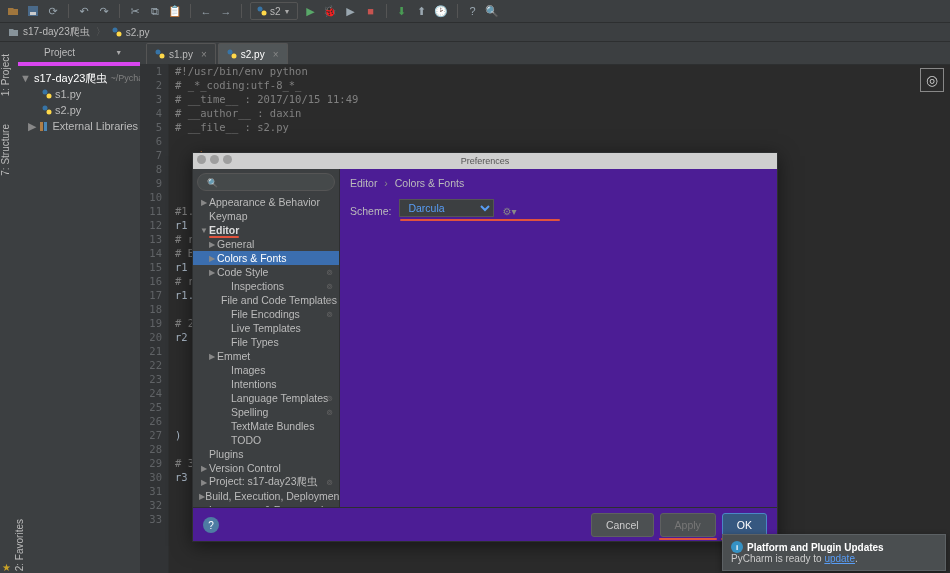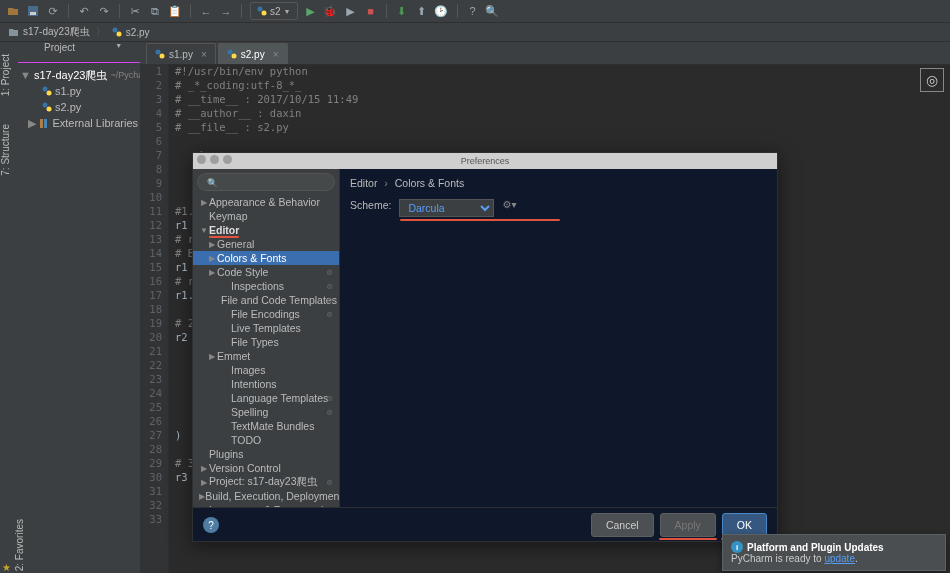--- a/index.html
+++ b/index.html
@@ -27,42 +27,42 @@
   .toolbar{height:22px;background:#3c3f41;border-bottom:1px solid #2d2f30;display:flex;align-items:center;padding:0 6px;gap:6px;}
   .toolbar .ico{width:14px;height:14px;display:inline-flex;align-items:center;justify-content:center;color:#9aa7b0;font-size:11px;}
   .toolbar .sep{width:1px;height:14px;background:#555;margin:0 2px;}
   .runcfg{display:flex;align-items:center;height:16px;background:#3c3f41;border:1px solid #555;border-radius:2px;padding:0 6px;gap:3px;color:#bbb;font-size:10px;}
   .breadcrumb{height:18px;background:#3c3f41;border-bottom:1px solid #2d2f30;display:flex;align-items:center;padding:0 8px;gap:4px;color:#bbb;font-size:10px;}
   .breadcrumb .sep{color:#666;margin:0 2px;}
   .main{position:relative;height:calc(573px - 22px - 18px);}
   .leftbar{position:absolute;left:0;top:0;bottom:0;width:18px;background:#3c3f41;border-right:1px solid #2d2f30;}
   .leftbar .tab{writing-mode:vertical-rl;transform:rotate(180deg);color:#bbb;font-size:10px;margin-top:8px;text-align:center;padding:4px 0;}
   .proj-panel{position:absolute;left:18px;top:0;width:122px;bottom:0;background:#3c3f41;border-right:1px solid #2d2f30;}
-  .proj-head{display:flex;align-items:flex-start;height:20px;padding:0 6px;border-bottom:1px solid #d946ef;color:#bbb;font-size:10px;gap:20px;}
+  .proj-head{display:flex;align-items:center;height:20px;padding:0 6px;border-bottom:4px solid #d946ef;color:#bbb;font-size:10px;gap:20px;}
   .proj-tree{padding:4px 2px;font-size:11px;}
   .proj-row{display:flex;align-items:center;height:16px;gap:3px;color:#bbb;white-space:nowrap;}
   .proj-row .chev{width:8px;color:#888;}
   .proj-row.child{padding-left:22px;}
   .proj-row.lib{padding-left:8px;}
   .hl{color:#fff;}
   .pdim{color:#808080;font-size:9px;}
   .editor{position:absolute;left:140px;right:0;top:0;bottom:0;background:#2b2b2b;}
   .tabs{height:22px;background:#3c3f41;border-bottom:1px solid #2d2f30;display:flex;align-items:flex-end;padding-left:6px;}
   .tab2{display:flex;align-items:center;height:20px;padding:0 8px;gap:4px;font-size:10px;color:#bbb;border:1px solid #555;border-bottom:none;margin-right:2px;background:#3c3f41;border-top-left-radius:2px;border-top-right-radius:2px;}
   .tab2.active{background:#515658;color:#fff;}
   .code{position:absolute;left:0;right:0;top:22px;bottom:0;display:flex;font-family:Menlo,Consolas,monospace;font-size:10.5px;}
   .gutter{width:28px;text-align:right;color:#606366;background:#313335;border-right:1px solid #2d2f30;}
   .gutter div{height:14px;padding-right:6px;line-height:14px;}
   .src{flex:1;padding-left:6px;}
   .src div{height:14px;line-height:14px;white-space:pre;}
   .cmt{color:#808080;}
   .kw{color:#cc7832;margin-left:23px;}
   .right-ico{position:absolute;right:6px;top:26px;width:22px;height:22px;border:1px solid #888;display:flex;align-items:center;justify-content:center;color:#ccc;font-size:14px;}
   
-  .dialog{position:absolute;left:192px;top:110px;width:584px;height:388px;background:#0f172a;border:1px solid #2d2f30;box-shadow:0 4px 18px rgba(0,0,0,.5);}
+  .dialog{position:absolute;left:192px;top:110px;width:584px;height:388px;background:#4c1d95;border:1px solid #2d2f30;box-shadow:0 4px 18px rgba(0,0,0,.5);}
   .dlg-title{height:16px;background:#cfcfcf;color:#555;font-size:9px;text-align:center;line-height:16px;position:relative;}
   .traffic{position:absolute;left:4px;top:2px;display:flex;gap:4px;}
   .traffic span{width:9px;height:9px;border-radius:50%;background:#9e9e9e;display:inline-block;}
   .dlg-body{display:flex;height:calc(100% - 16px - 34px);}
   .dlg-side{width:146px;background:#3c3f41;border-right:1px solid #2d2f30;display:flex;flex-direction:column;}
   .dlg-search{margin:4px;}
   .dlg-search input{width:100%;height:18px;background:#45494a;border:1px solid #555;border-radius:10px;padding:0 8px 0 20px;color:#bbb;font-size:10px;box-sizing:border-box;}
   .dlg-search{position:relative;}
   .dlg-search .sico{position:absolute;left:10px;top:5px;color:#888;font-size:9px;}
   .tree{flex:1;overflow:auto;font-size:10.5px;}
@@ -72,21 +72,21 @@
   .trow.d2{padding-left:14px}
   .trow.d3{padding-left:28px}
   .trow.sel{background:#3b6eaf;color:#fff;}
   .trow .dot{position:absolute;right:6px;color:#666;font-size:8px;}
   .trow .bold{font-weight:600;color:#ddd;}
   .redu{position:relative;}
   .redu:after{content:"";position:absolute;left:0;right:0;bottom:-2px;height:2px;background:var(--red-underline);border-radius:1px;}
   .dlg-main{flex:1;padding:8px 10px;color:#bbb;}
   .bcrumb{font-size:10.5px;color:#bbb;margin-bottom:10px;}
   .bcrumb .sep{color:#888;margin:0 4px;}
-  .schrow{display:flex;align-items:flex-start;gap:8px;font-size:10.5px;}
+  .schrow{display:flex;align-items:flex-end;gap:8px;font-size:10.5px;}
   .schrow select{background:#3c3f41;color:#589df6;border:1px solid #555;height:18px;width:95px;font-size:10.5px;padding:0 4px;}
   .gear{color:#888;font-size:10px;}
   .sch-under{height:2px;background:var(--red-underline);width:160px;margin-top:2px;margin-left:50px;border-radius:1px;}
   .dlg-foot{height:34px;border-top:1px solid #2d2f30;display:flex;align-items:center;padding:0 10px;gap:6px;}
   .help{width:16px;height:16px;border-radius:50%;background:#4e7ca3;color:#fff;display:flex;align-items:center;justify-content:center;font-size:10px;}
   .spacer{flex:1;}
   .btn{height:22px;padding:0 14px;background:#4c5052;border:1px solid #5e6060;border-radius:3px;color:#ccc;font-size:10.5px;display:flex;align-items:center;position:relative;}
   .btn.dis{color:#777;}
   .btn.primary{background:#365880;border-color:#4a87c7;color:#fff;}
   .btn .und{position:absolute;left:-2px;right:-2px;bottom:-4px;height:2px;background:var(--red-underline);border-radius:1px;}

